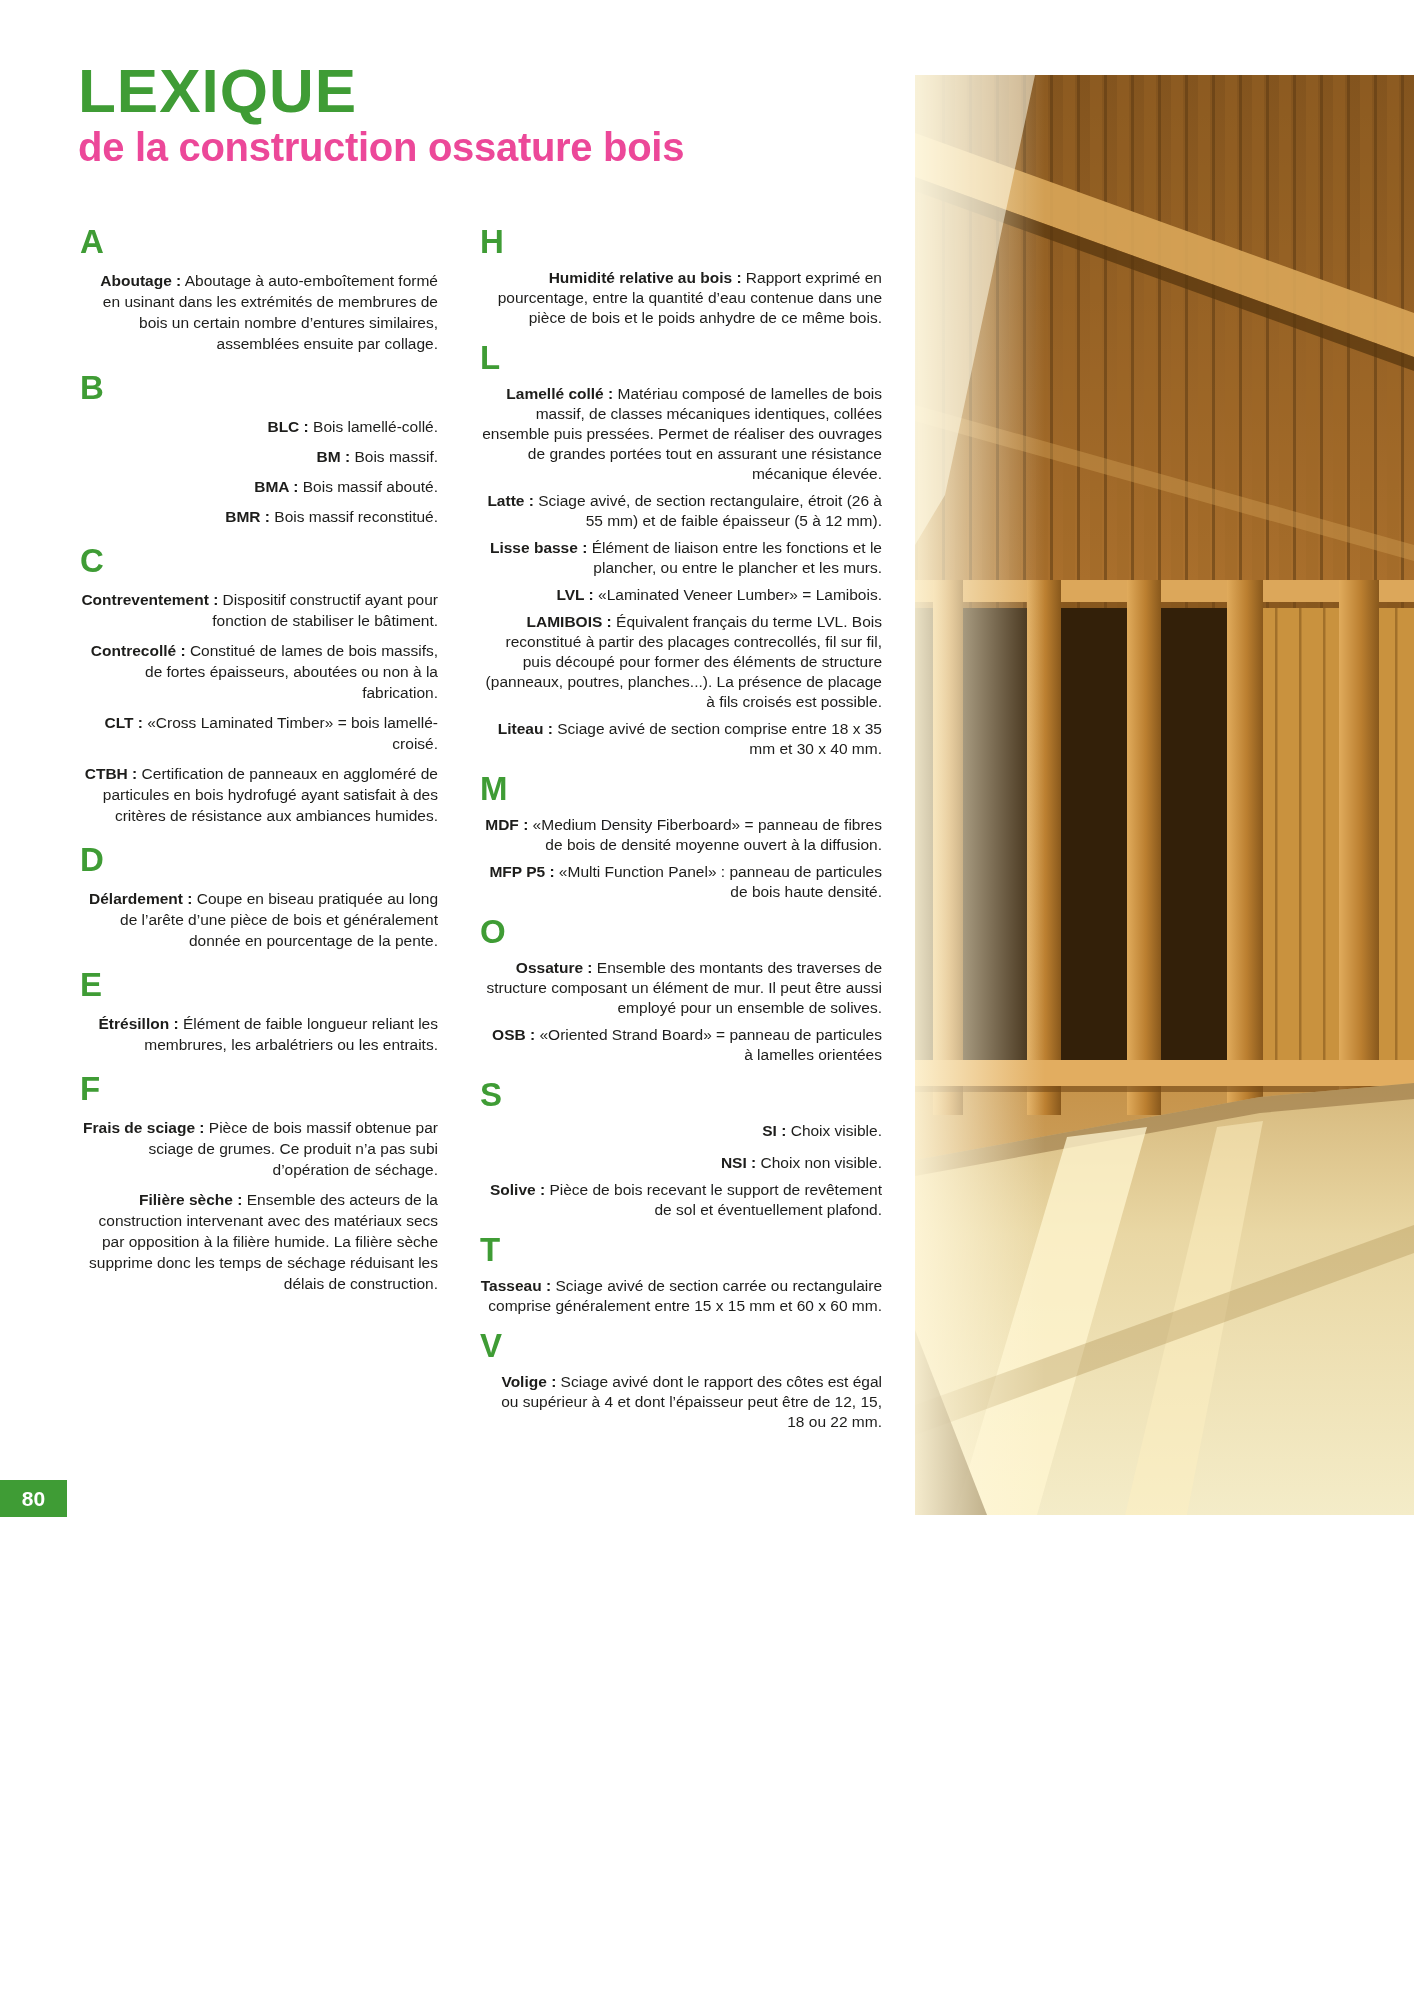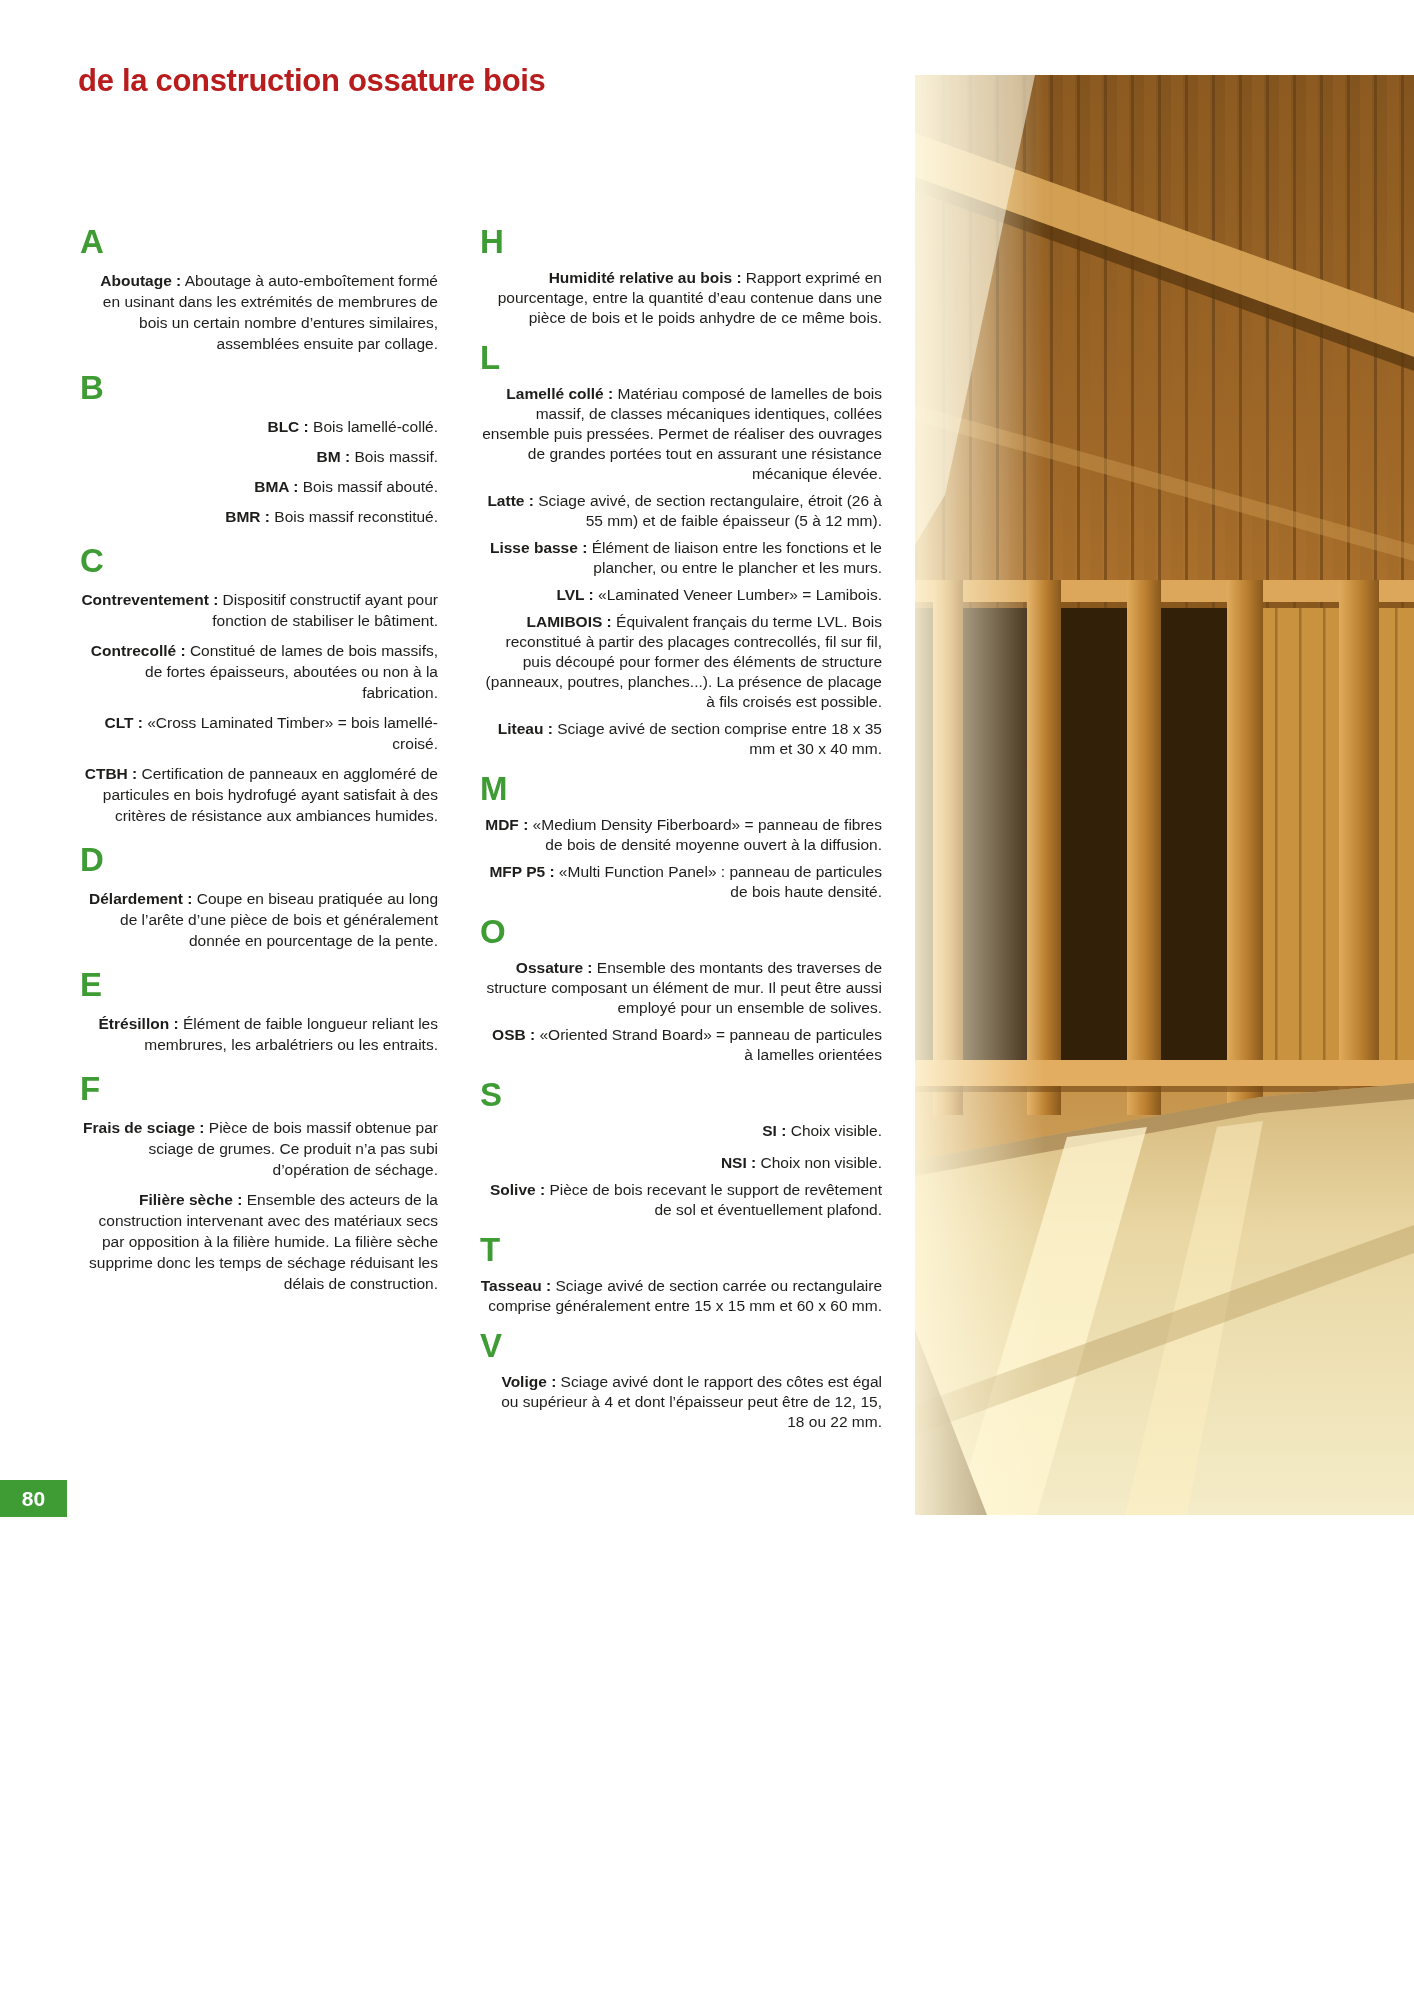--- a/index.html
+++ b/index.html
@@ -14,22 +14,22 @@
   }
   .title-block { position:absolute; left:78px; top:60px; }
   .title {
     color:var(--accent);
     font-size:62px;
     font-weight:bold;
     line-height:1.0;
     letter-spacing:1px;
   }
   .subtitle {
-    color:#b91c1c;
-    font-size:31px;
+    color:#ec4899;
+    font-size:40px;
     font-weight:bold;
     line-height:1.08;
     letter-spacing:-0.3px;
     margin-top:4px;
     text-align:right;
   }
   .col {
     position:absolute;
     top:224px;
     font-size:15.5px;
@@ -68,20 +68,21 @@
     font-weight:bold;
     display:flex; align-items:center; justify-content:center;
   }
 </style>
 </head>
 <body>
 
 <div>
 
   <div class="title-block">
+    <div class="title">LEXIQUE</div>
     <div class="subtitle">de la construction ossature bois</div>
   </div>
 
   <div class="col col-left">
       <section class="letter-section">
         <h2 class="letter">A</h2>
         <p class="entry"><b class="term">Aboutage :</b> Aboutage à auto-emboîtement formé en usinant dans les extrémités de membrures de bois un certain nombre d’entures similaires, assemblées ensuite par collage.</p>
       </section>
       <section class="letter-section">
         <h2 class="letter">B</h2>

